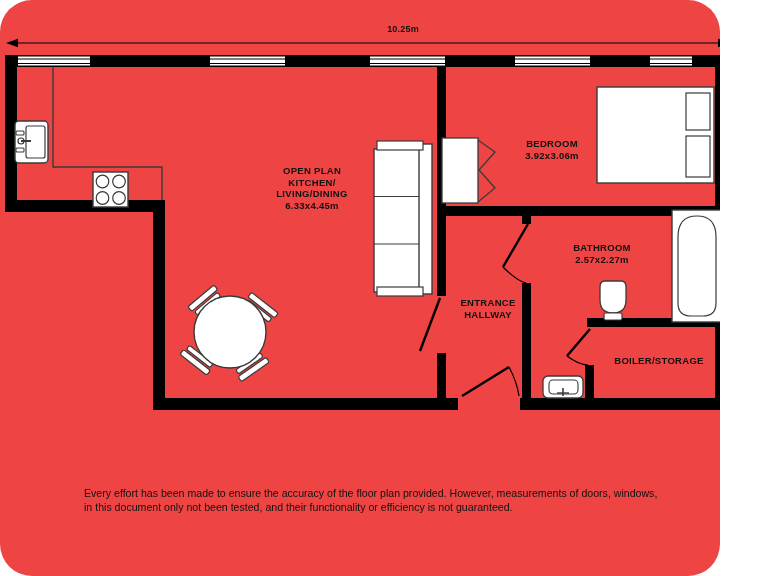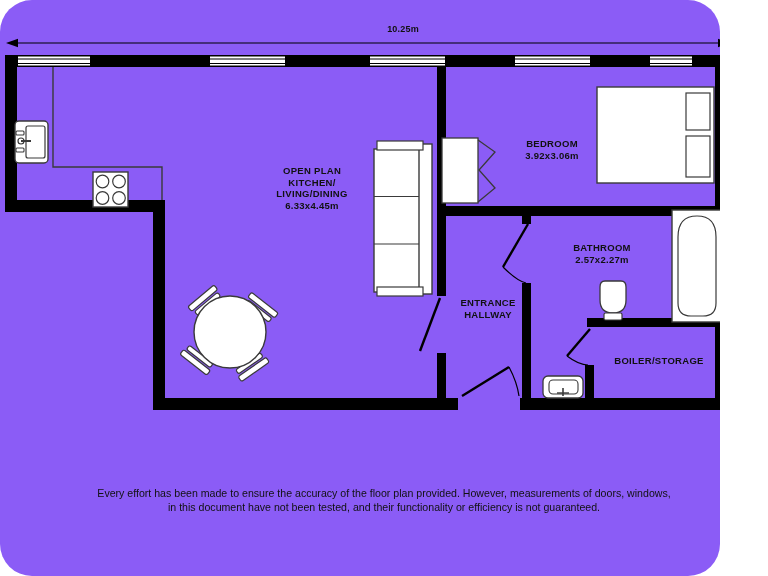--- a/index.html
+++ b/index.html
@@ -1,21 +1,21 @@
 <!DOCTYPE html>
 <html><head>
 <meta charset="utf-8">
 <style>
   html,body{margin:0;padding:0;background:#ffffff;}
-  .stage{position:relative;width:720px;height:576px;background:#8b5cf6;overflow:hidden;
+  .stage{position:relative;width:720px;height:576px;background:#ef4444;overflow:hidden;
          font-family:"Liberation Sans",sans-serif;border-radius:32px;}
   svg text{font-family:"Liberation Sans",sans-serif;}
   .room-label{font-size:9.5px;font-weight:bold;fill:#111;letter-spacing:.3px;}
   .dim-label{font-size:9px;font-weight:bold;fill:#111;letter-spacing:.2px;}
-  .disclaimer{position:absolute;left:84px;top:486px;width:600px;text-align:center;
+  .disclaimer{position:absolute;left:84px;top:486px;width:600px;
               font-size:10.6px;line-height:14px;color:#111;}
   .disclaimer div{white-space:nowrap;}
 </style>
 </head>
 <body>
 
 <div class="stage">
 <svg width="768" height="576" viewBox="0 0 768 576">
 
   <g fill="#000000">
@@ -188,15 +188,15 @@
     <text x="488" y="306" class="room-label">ENTRANCE</text>
     <text x="488" y="318" class="room-label">HALLWAY</text>
 
     <text x="659" y="364" class="room-label">BOILER/STORAGE</text>
   </g>
 </svg>
 
   
   <div class="disclaimer">
     <div>Every effort has been made to ensure the accuracy of the floor plan provided. However, measurements of doors, windows,</div>
-    <div>in this document have not been tested, and their functionality or efficiency is not guaranteed.</div>
+    <div>in this document only not been tested, and their functionality or efficiency is not guaranteed.</div>
   </div>
 </div>
 
 </body></html>

